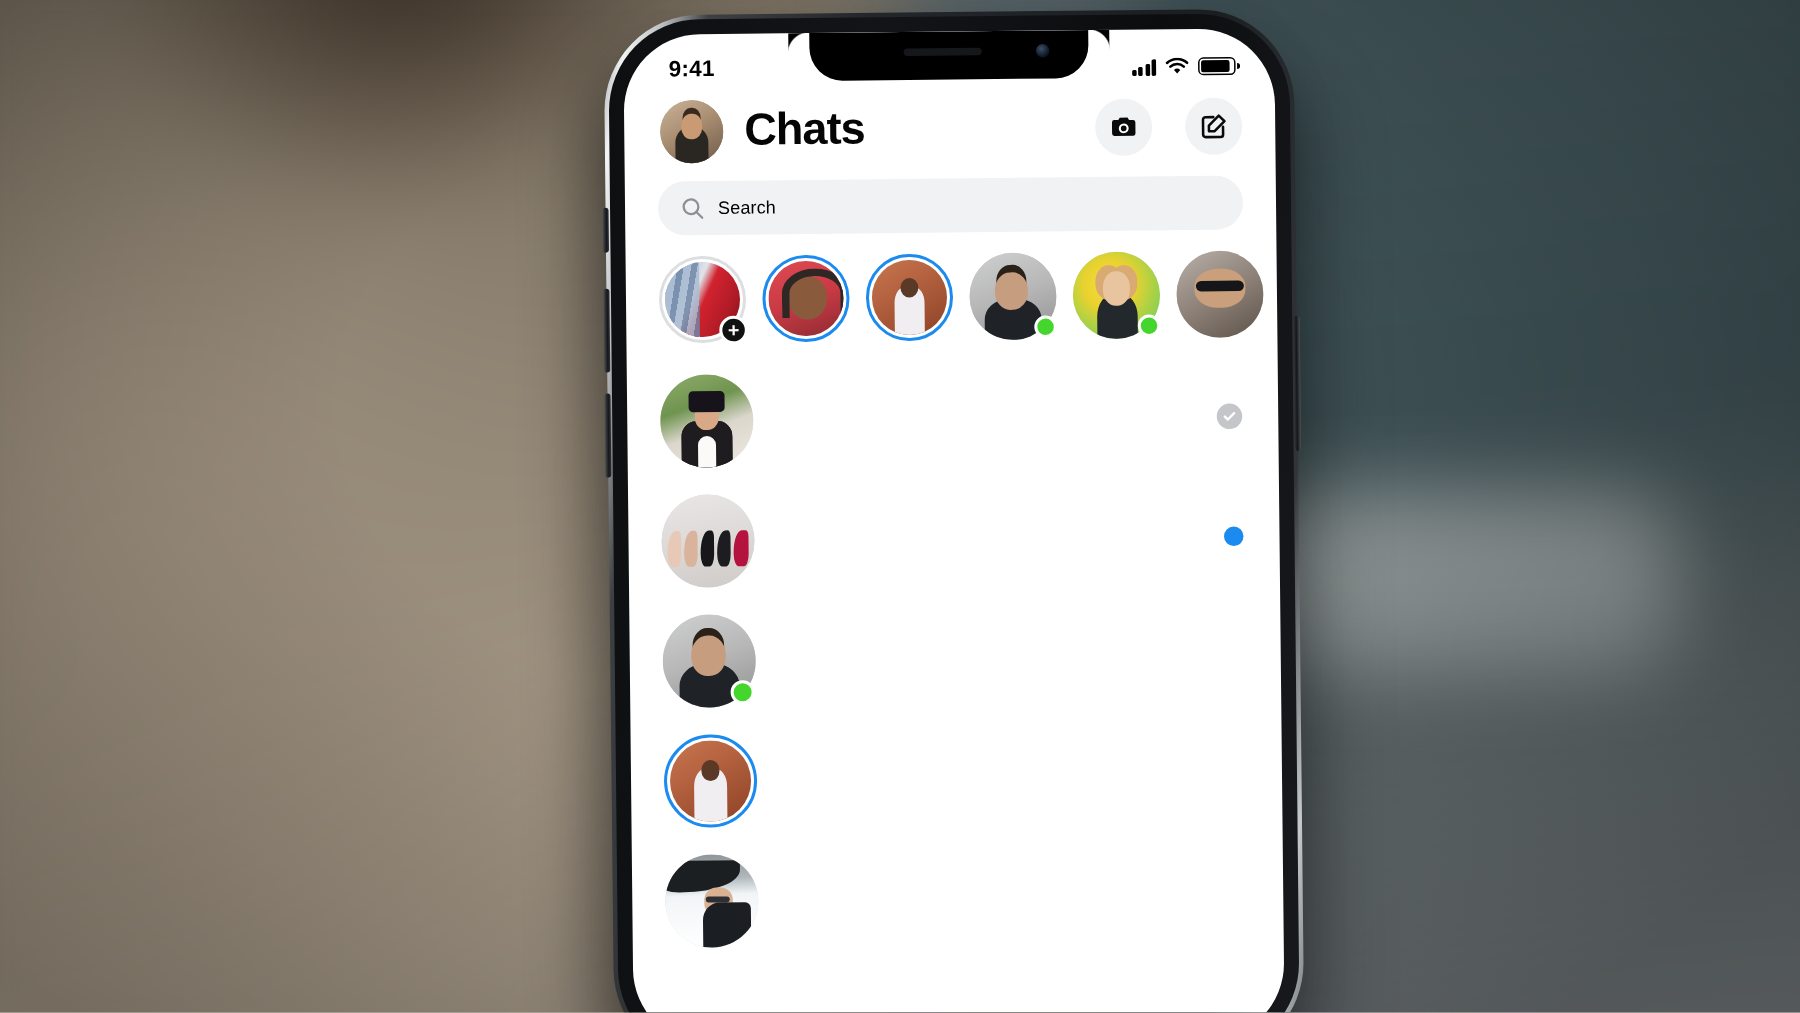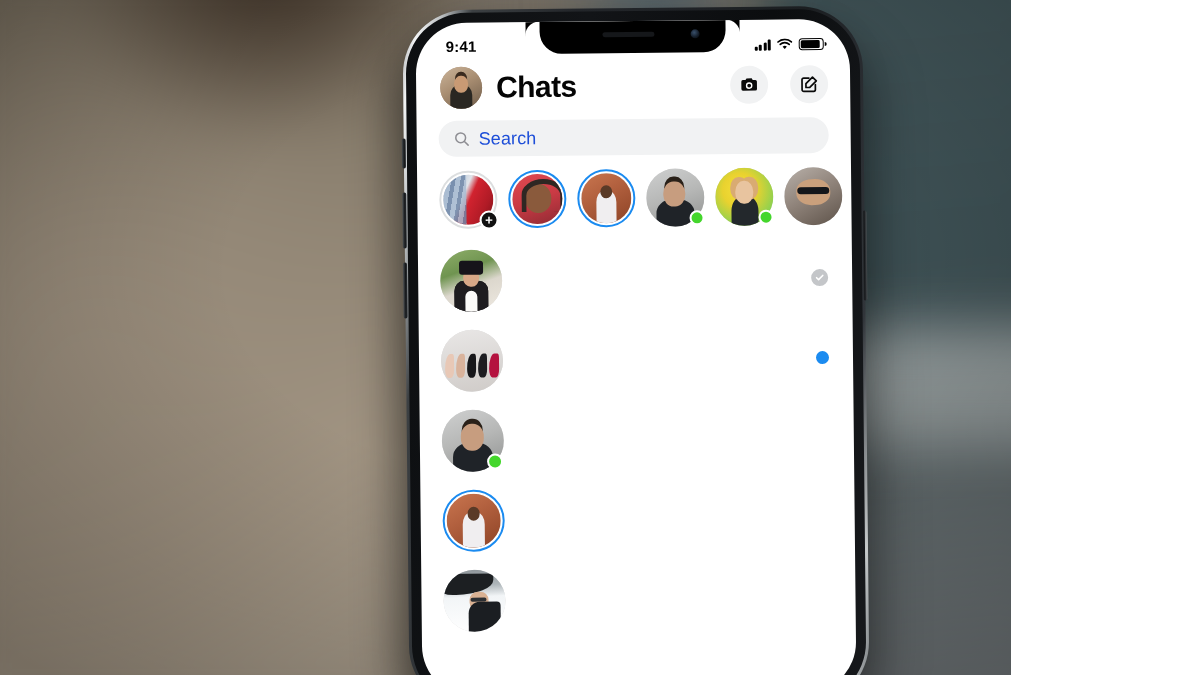--- a/index.html
+++ b/index.html
@@ -6,21 +6,21 @@
 
   html, body {
     width: 1200px; height: 675px;
     overflow: hidden;
     font-family: "Liberation Sans", sans-serif;
   }
 
   
   #scene {
     position: relative;
-    width: 1011px; height: 675px;
+    width: 1200px; height: 675px;
     background: #7e766a;
     overflow: hidden;
   }
   .bg-layer { position: absolute; inset: -60px; }
 
   .bg-right {
     background:
       radial-gradient(ellipse 420px 520px at 1090px 300px, #1d2b2e 0%, rgba(29,43,46,0) 62%),
       radial-gradient(ellipse 300px 420px at 980px 560px, #2f3a3c 0%, rgba(47,58,60,0) 70%),
       linear-gradient(175deg, #44585c 0%, #3d5054 42%, #5c6668 62%, #7b8083 100%);
@@ -160,21 +160,21 @@
     display: flex; align-items: center; justify-content: center;
   }
   .hdr-btn + .hdr-btn { margin-left: 8px; }
 
   
   .search-wrap { padding: 6px 22px 0 22px; }
   .search-bar {
     height: 36px; border-radius: 19px; background: #f1f2f3;
     display: flex; align-items: center; gap: 9px; padding: 0 15px;
   }
-  .search-placeholder { font-size: 18px; color: #1d4ed8; letter-spacing: .1px; }
+  .search-placeholder { font-size: 12px; color: #000000; letter-spacing: .1px; }
 
   
   .story-row {
     display: flex; gap: 11px; padding: 14px 0 8px 22px;
     overflow: hidden;
   }
   .story { position: relative; width: 58px; height: 58px; flex: none; }
   .story .ring {
     position: absolute; inset: 0; border-radius: 50%;
     border: 2.5px solid transparent;

